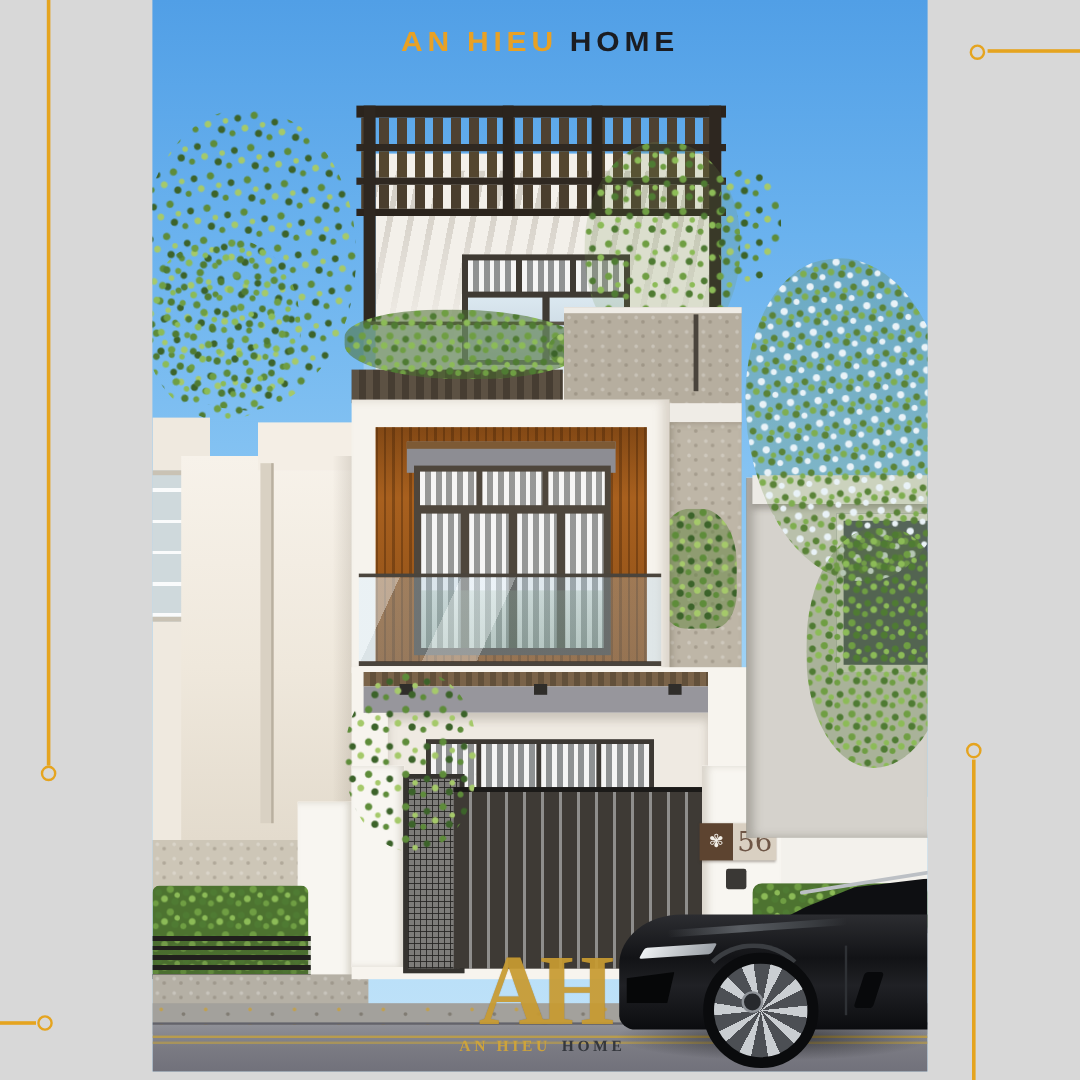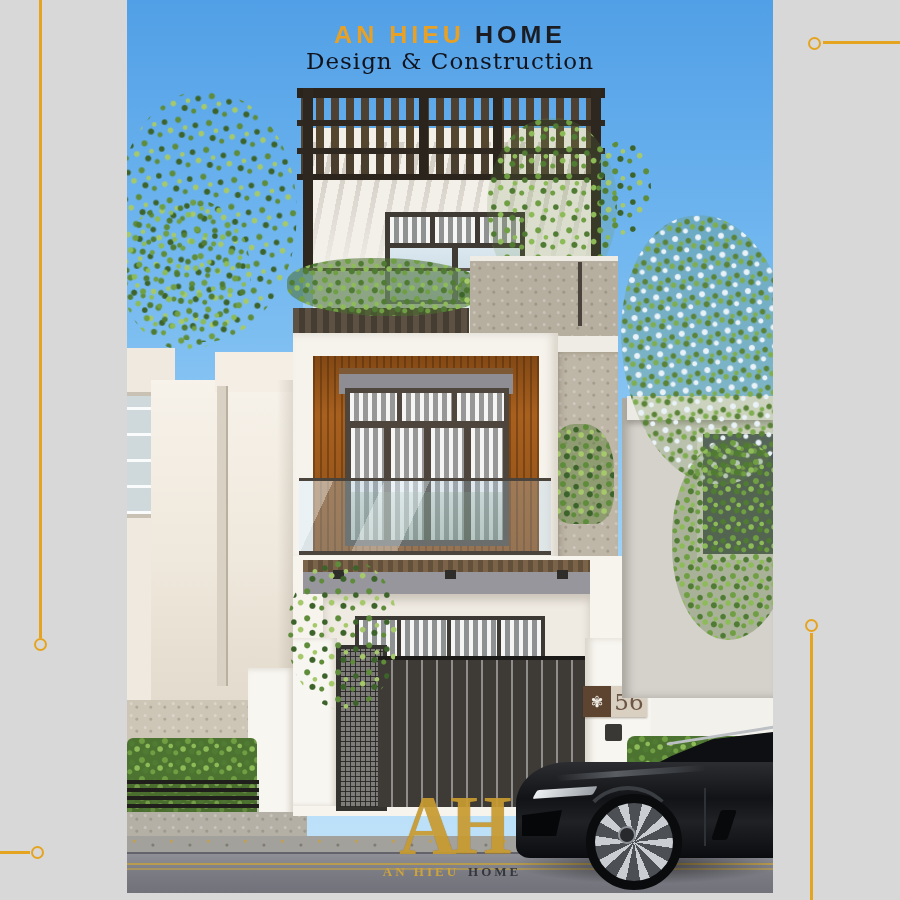--- a/index.html
+++ b/index.html
@@ -221,21 +221,20 @@
     <div class="wm-mono">AH</div>
     <div class="wm-line">
       <span class="p1">AN HIEU</span><span class="p2">HOME</span>
     </div>
   </div>
 
   <div class="ab hdr">
     <div class="brand">
       <span class="p1">AN HIEU</span><span class="p2">HOME</span>
     </div>
-    <div class="tag">Design &amp; Construction</div>
   </div>
 
 </div>
 
 <div class="ab gold-line" style="left:39px;top:0;width:3px;height:638px;"></div>
 <div class="ab gold-ring" style="left:34px;top:638px;"></div>
 
 <div class="ab gold-line" style="left:0;top:851px;width:30px;height:3px;"></div>
 <div class="ab gold-ring" style="left:31px;top:846px;"></div>
 

